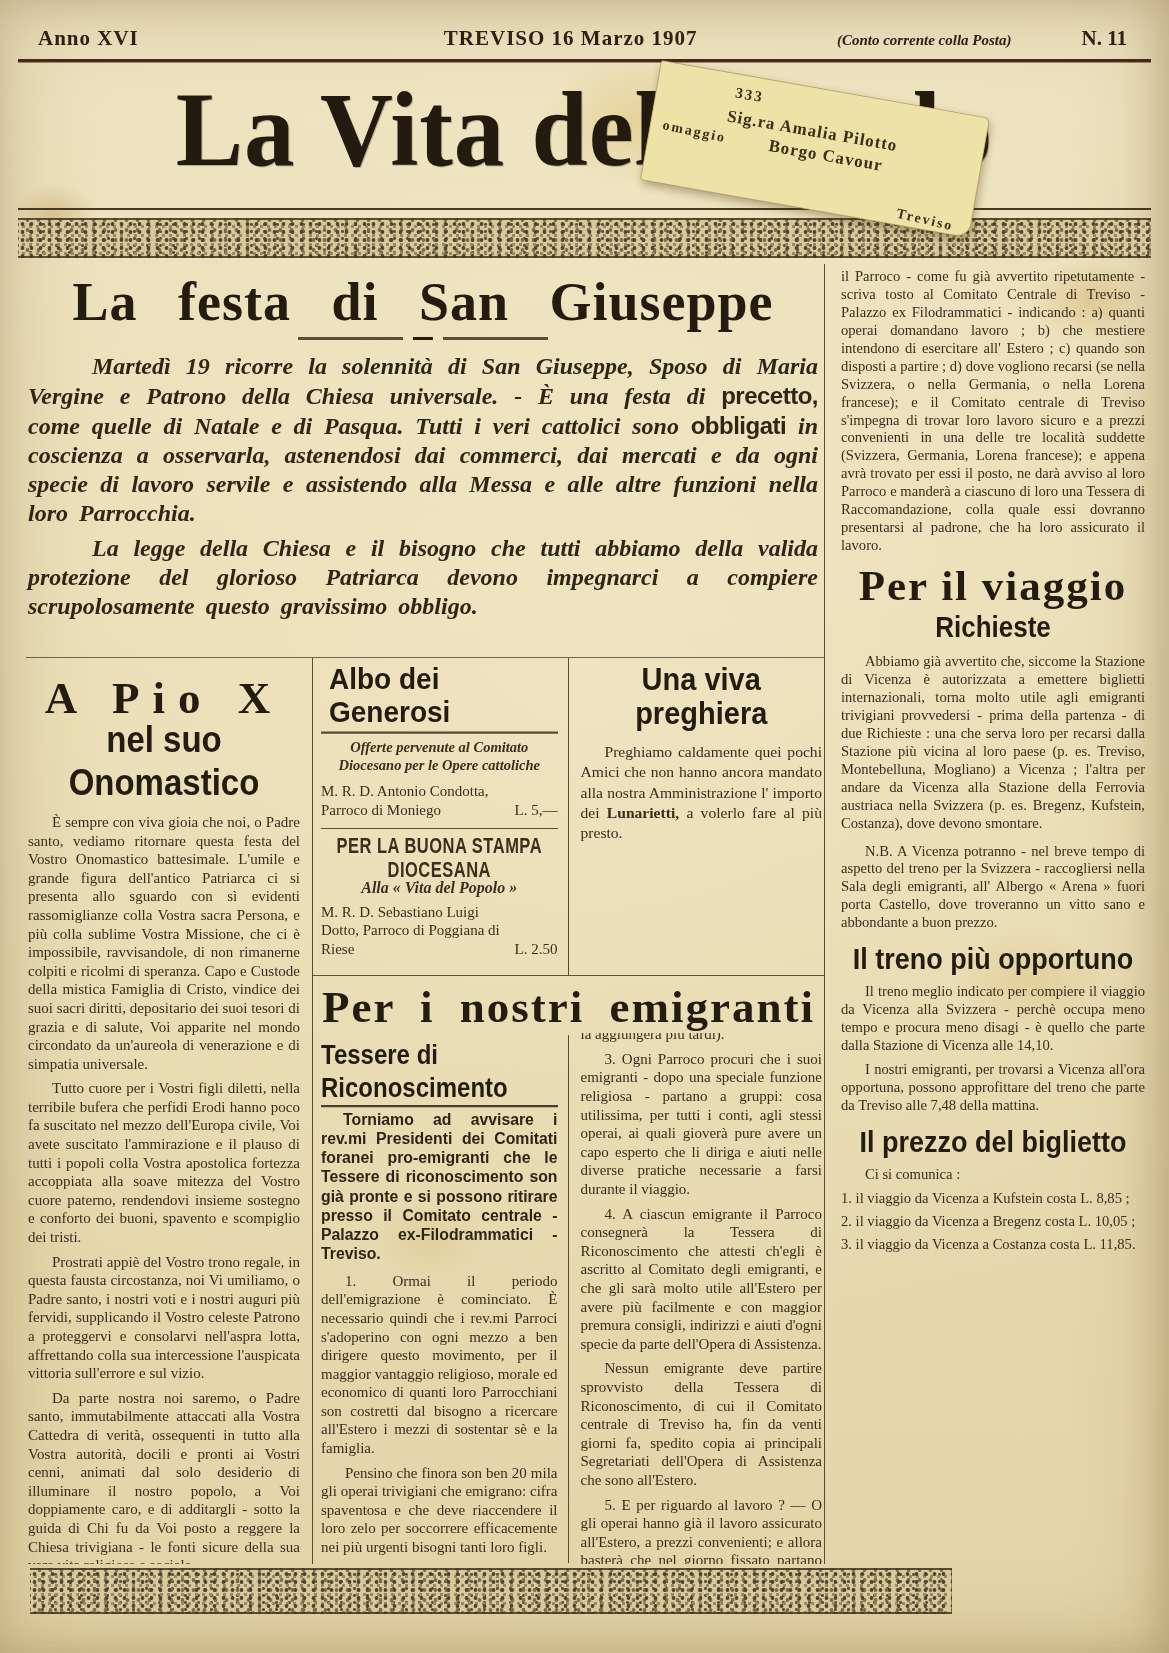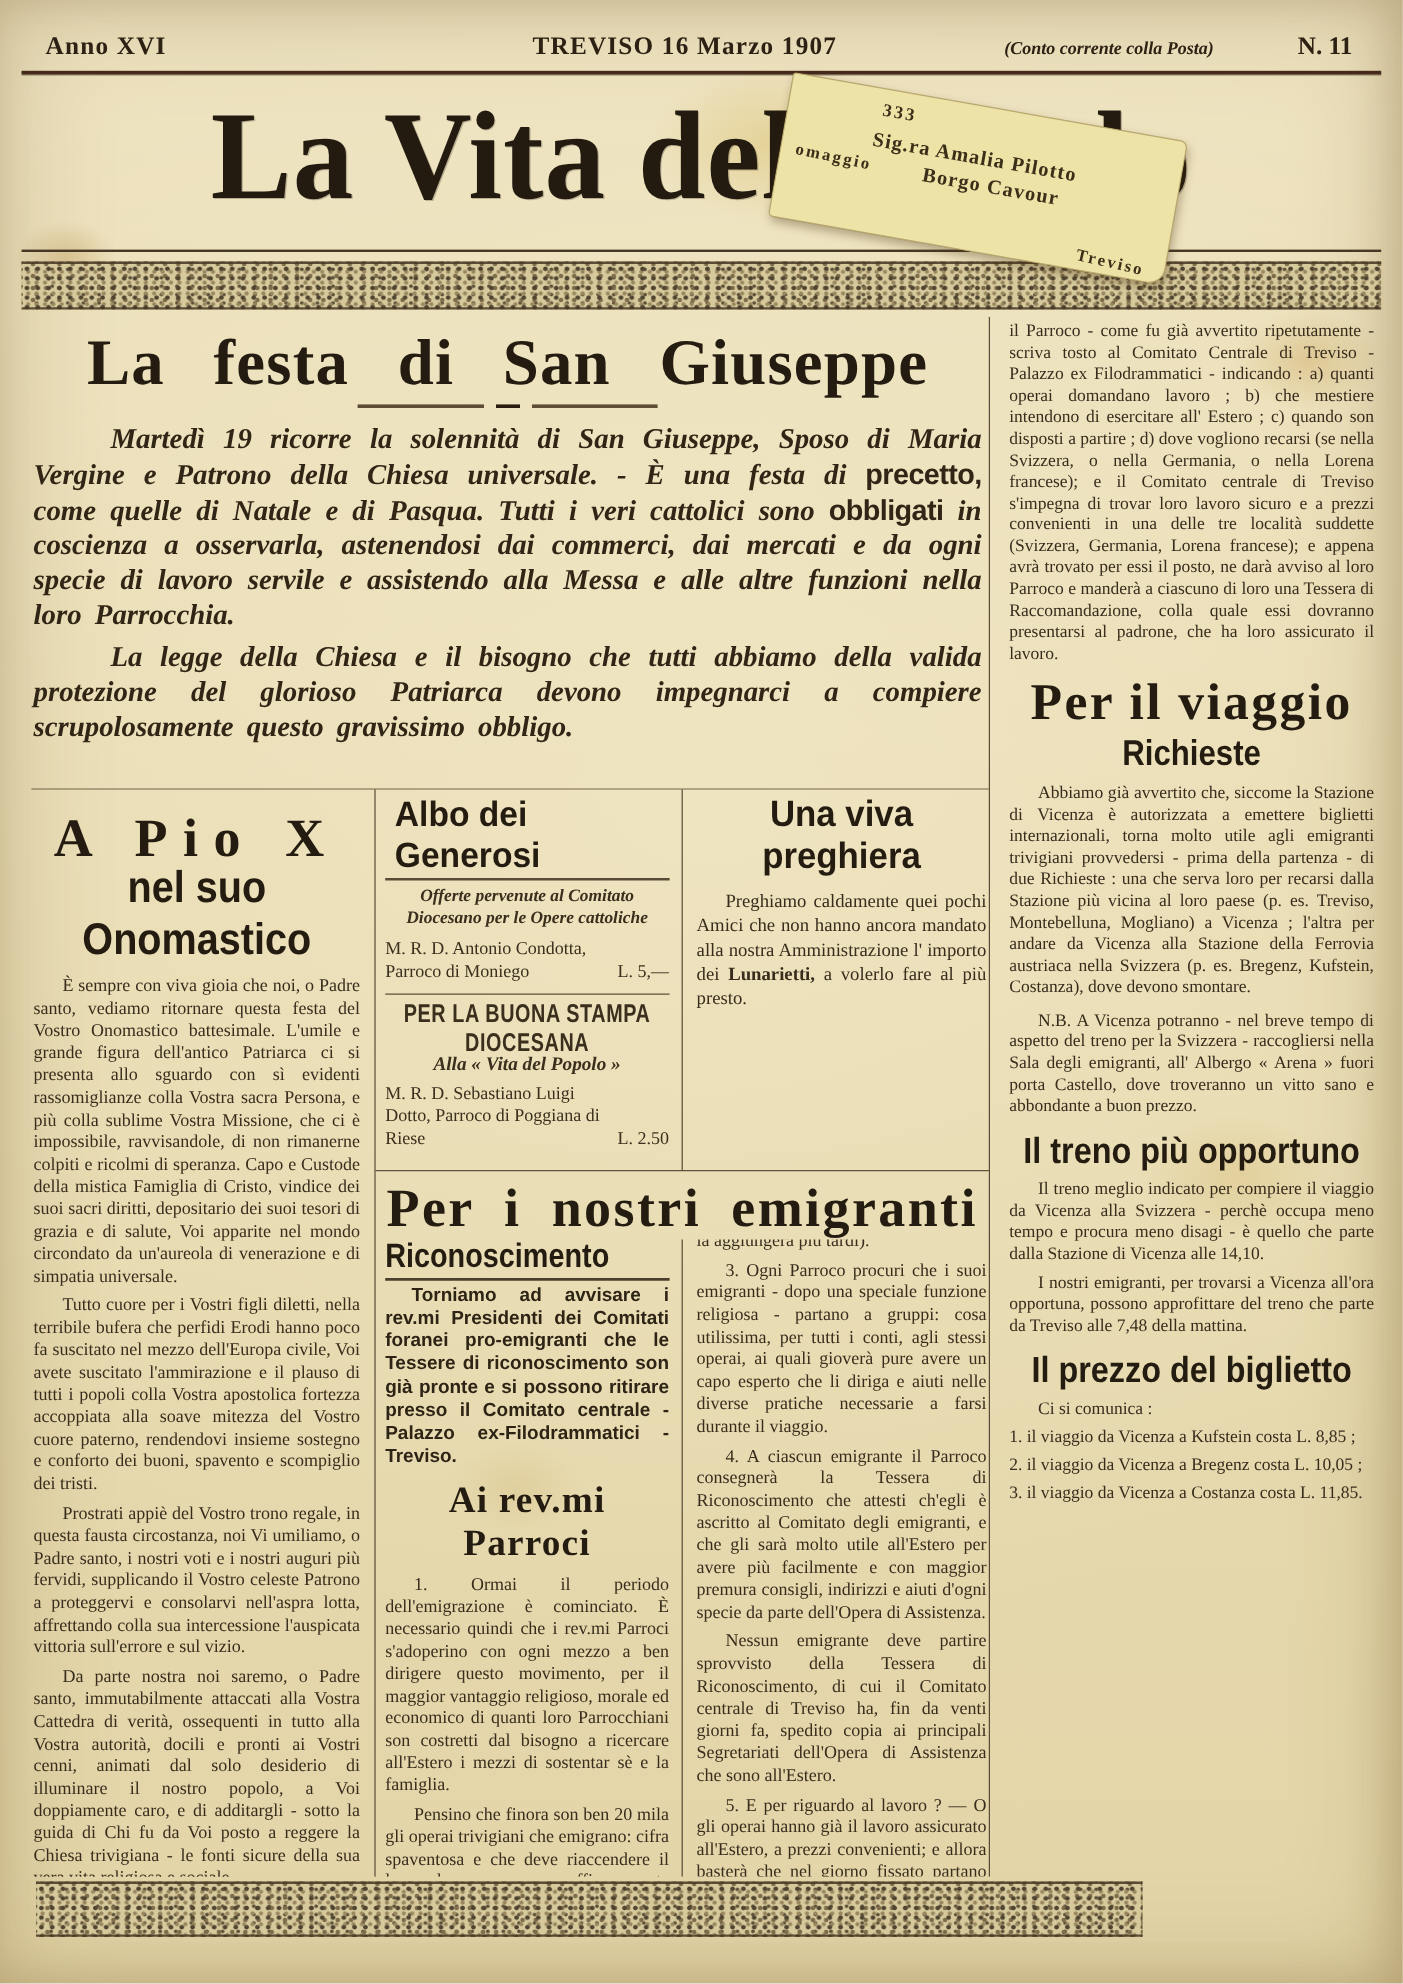--- a/index.html
+++ b/index.html
@@ -184,21 +184,20 @@
           </div>
 
           <div class="emigranti-head">
             <h2>Per i nostri emigranti</h2>
           </div>
 
           <div class="row-bottom">
             <div class="col2b">
               <h4 class="tessere-title">Tessere di Riconoscimento</h4>
               <p class="tessere-body">Torniamo ad avvisare i rev.mi Presidenti dei Comitati foranei pro-emigranti che le Tessere di riconoscimento son già pronte e si possono ritirare presso il Comitato centrale - Palazzo ex-Filodrammatici - Treviso.</p>
-              <h3 class="parroci-title">Ai rev.mi Parroci</h3>
               <p class="body indent">1. Ormai il periodo dell'emigrazione è cominciato. È necessario quindi che i rev.mi Parroci s'adoperino con ogni mezzo a ben dirigere questo movimento, per il maggior vantaggio religioso, morale ed economico di quanti loro Parrocchiani son costretti dal bisogno a ricercare all'Estero i mezzi di sostentar sè e la famiglia.</p>
               <p class="body indent">Pensino che finora son ben 20 mila gli operai trivigiani che emigrano: cifra spaventosa e che deve riaccendere il loro zelo per soccorrere efficacemente nei più urgenti bisogni tanti loro figli.</p>
 
             </div>
             <div class="col3b">
               <p class="body">stro apposito i nomi, coll'indicazione del luogo dove ciascuno emigra, se lo sa (in caso contrario, questa indicazione la aggiungerà più tardi).</p>
               <p class="body indent">3. Ogni Parroco procuri che i suoi emigranti - dopo una speciale funzione religiosa - partano a gruppi: cosa utilissima, per tutti i conti, agli stessi operai, ai quali gioverà pure avere un capo esperto che li diriga e aiuti nelle diverse pratiche necessarie a farsi durante il viaggio.</p>
               <p class="body indent">4. A ciascun emigrante il Parroco consegnerà la Tessera di Riconoscimento che attesti ch'egli è ascritto al Comitato degli emigranti, e che gli sarà molto utile all'Estero per avere più facilmente e con maggior premura consigli, indirizzi e aiuti d'ogni specie da parte dell'Opera di Assistenza.</p>
               <p class="body indent">Nessun emigrante deve partire sprovvisto della Tessera di Riconoscimento, di cui il Comitato centrale di Treviso ha, fin da venti giorni fa, spedito copia ai principali Segretariati dell'Opera di Assistenza che sono all'Estero.</p>
               <p class="body indent">5. E per riguardo al lavoro ? — O gli operai hanno già il lavoro assicurato all'Estero, a prezzi convenienti; e allora basterà che nel giorno fissato partano muniti della Tessera di Riconoscimento (che, ripetiamo, è utilissima per tutti i conti agli emigranti).</p>

